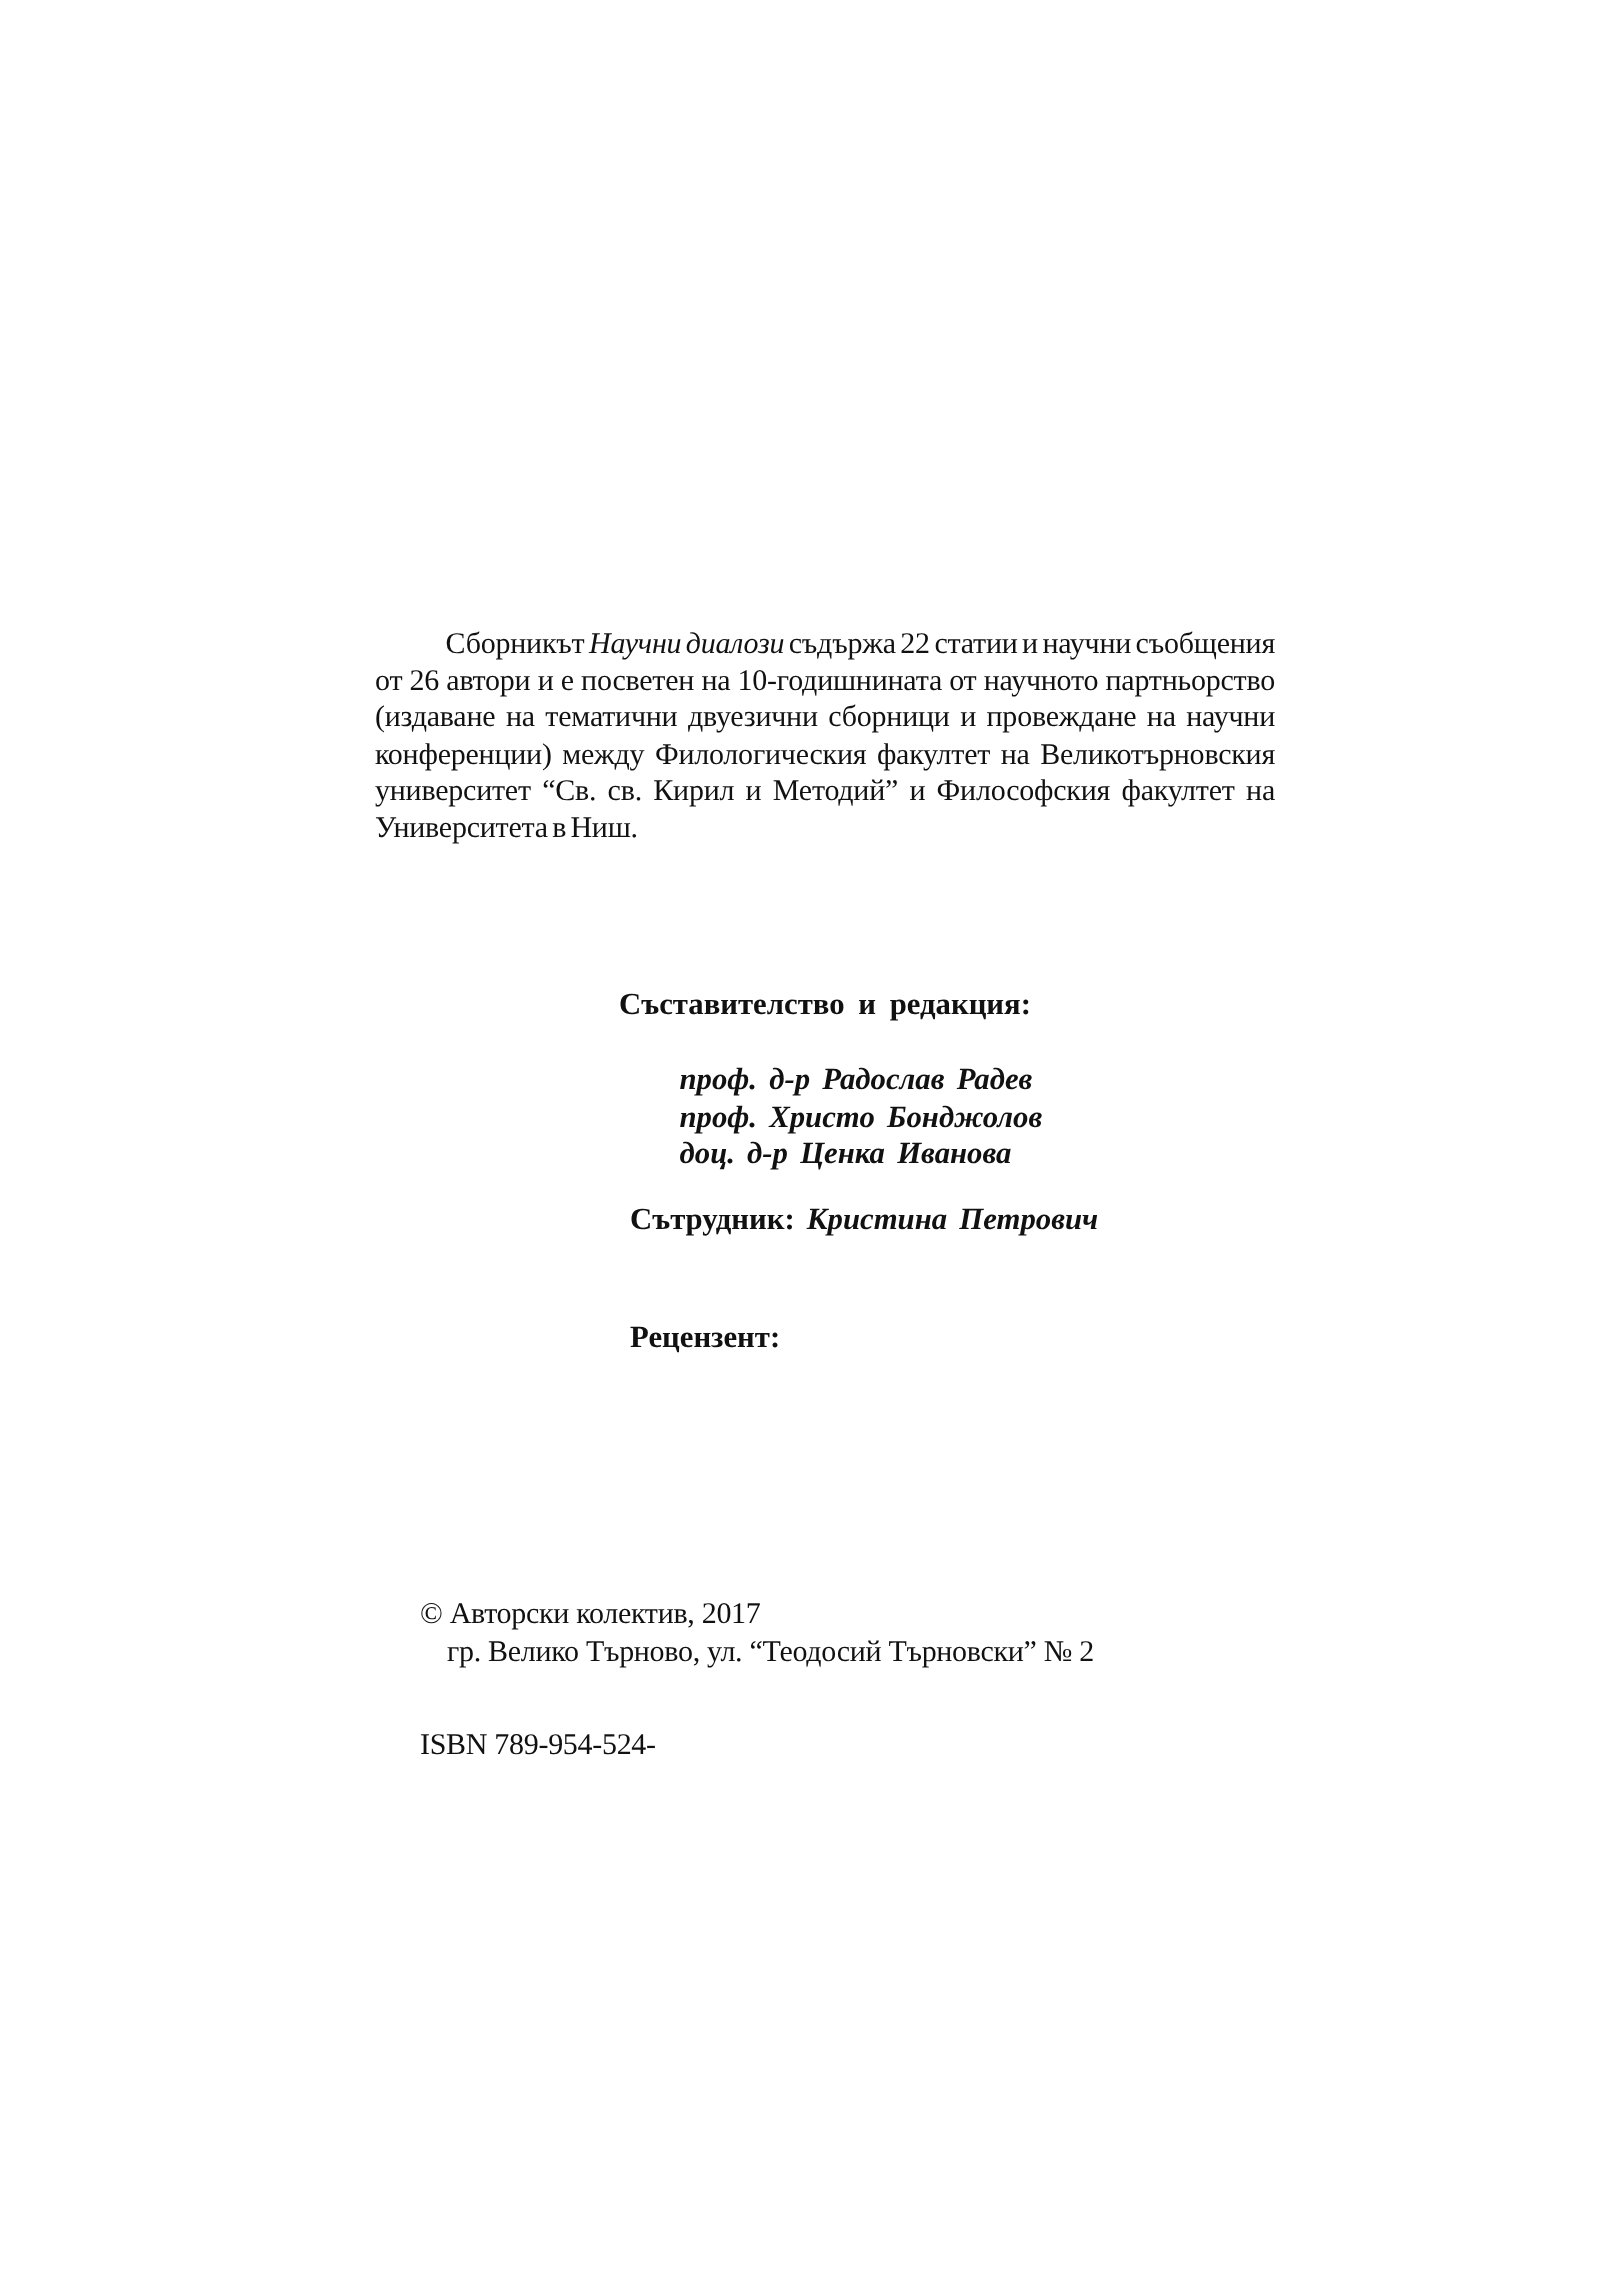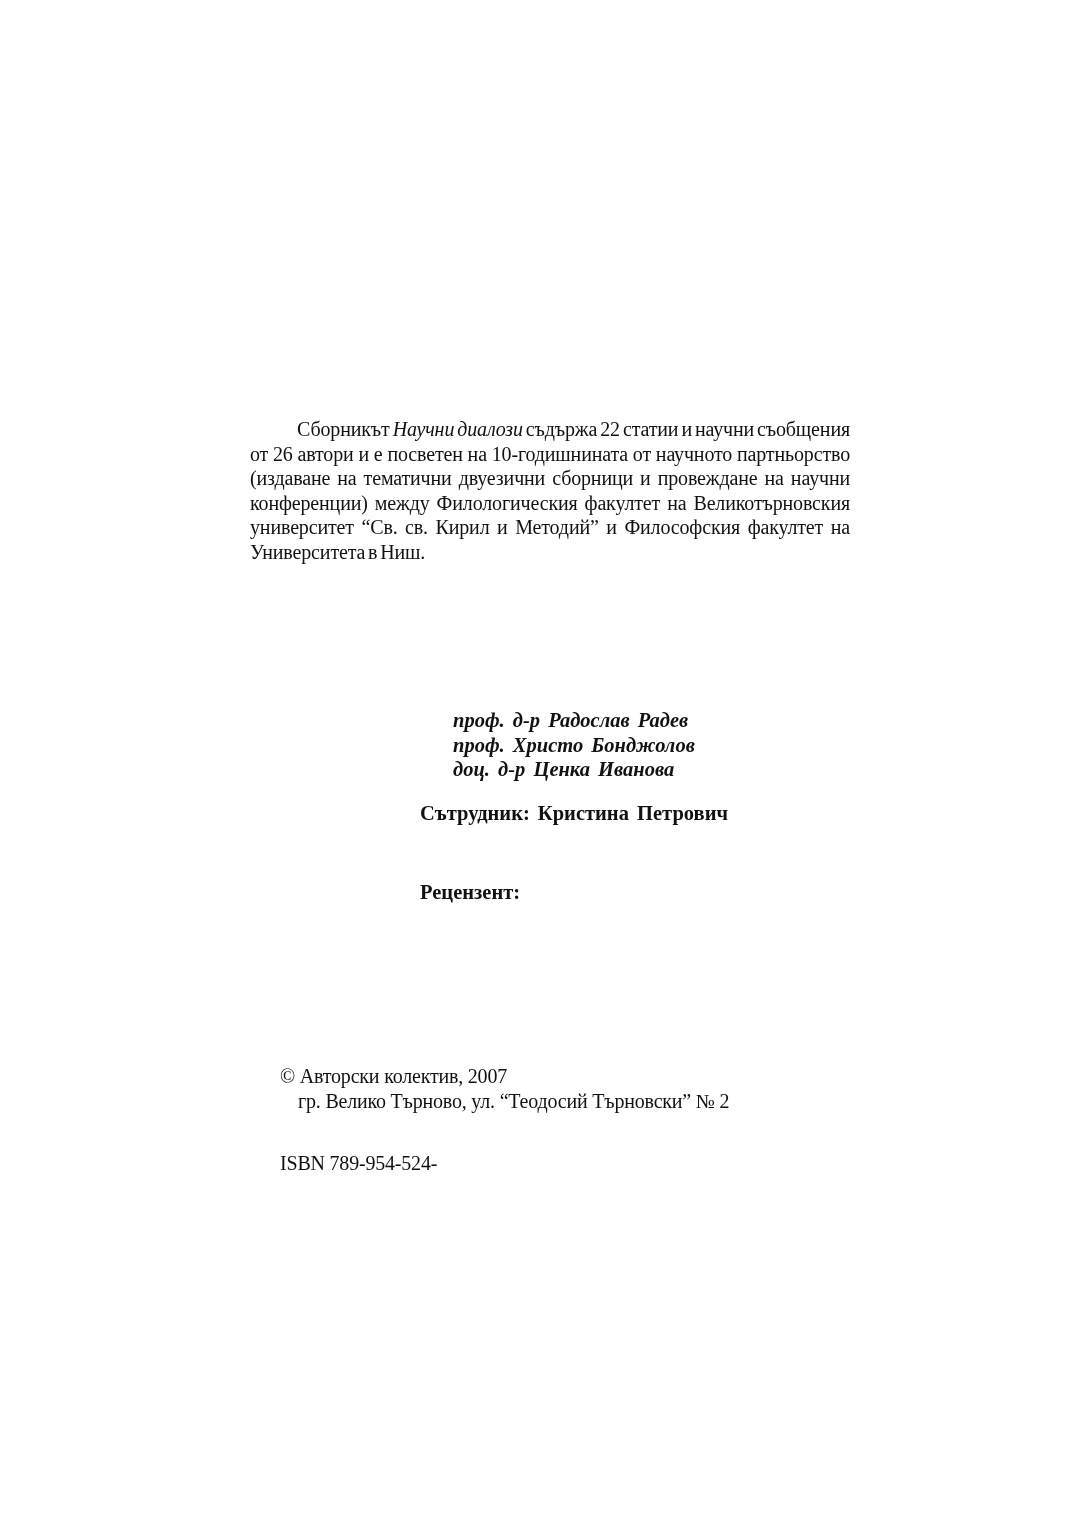--- a/index.html
+++ b/index.html
@@ -26,21 +26,21 @@
     margin: 0;
     font-size: 20px;
     line-height: 24.5px;
     text-align: justify;
     text-indent: 47px;
     letter-spacing: -0.15px;
     word-spacing: -2px;
   }
   .it { font-style: italic; }
   .b  { font-weight: bold; margin-left: 32px; }
-  .bi { font-weight: bold; }
+  .bi { font-weight: bold; font-style: italic; }
 
   
   .heading {
     left: 250px;
     top: 659px;
     width: 600px;
     text-align: center;
     font-weight: bold;
     font-size: 20.5px;
     word-spacing: 4px;
@@ -96,35 +96,36 @@
     letter-spacing: -0.2px;
   }
 </style>
 </head>
 <body>
 
 <div class="page">
 
   <p class="abs intro"><span>Сборникът </span><span class="it">Научни диалози</span><span> съдържа 22 статии и научни съобщения от 26 автори и е посветен на 10-годишнината от научното партньорство (издаване на тематични двуезични сборници и провеждане на научни конференции) между Филологическия факултет на Великотърновския университет “Св. св. Кирил и Методий” и Философския факултет на Университета в Ниш.</span></p>
 
+  <div class="abs heading">Съставителство и редакция:</div>
 
   <div class="abs editors">
     <div>проф. д-р Радослав Радев</div>
     <div>проф. Христо Бонджолов</div>
     <div>доц. д-р Ценка Иванова</div>
   </div>
 
   <div class="abs collab">
     <span class="b">Сътрудник:</span><span class="bi">Кристина Петрович</span>
   </div>
 
   <div class="abs reviewer">
     <div class="b">Рецензент:</div>
   </div>
 
   <div class="abs imprint">
-    <div>© Авторски колектив, 2007</div>
+    <div>© Авторски колектив, 2017</div>
     <div class="addr">гр. Велико Търново, ул. “Теодосий Търновски” № 2</div>
   </div>
 
   <div class="abs isbn">ISBN 789-954-524-</div>
 
 </div>
 
 </body></html>

